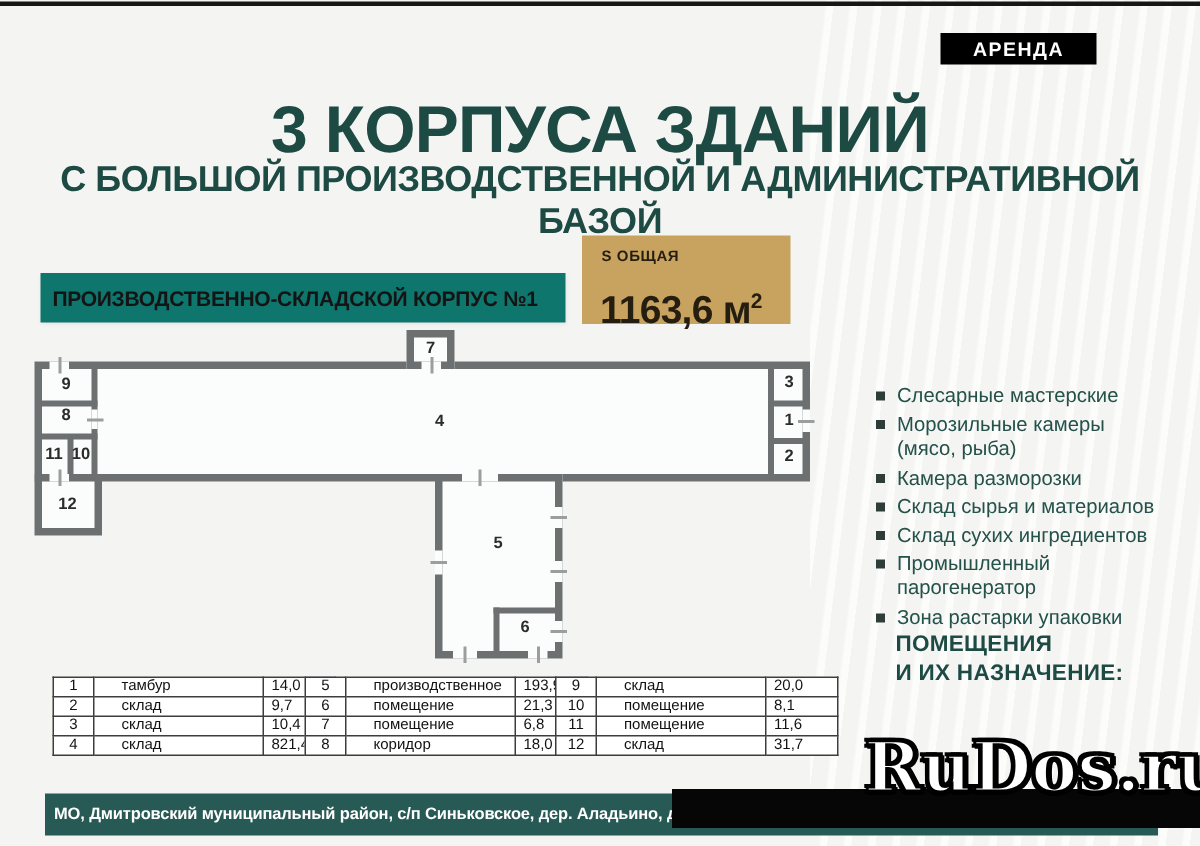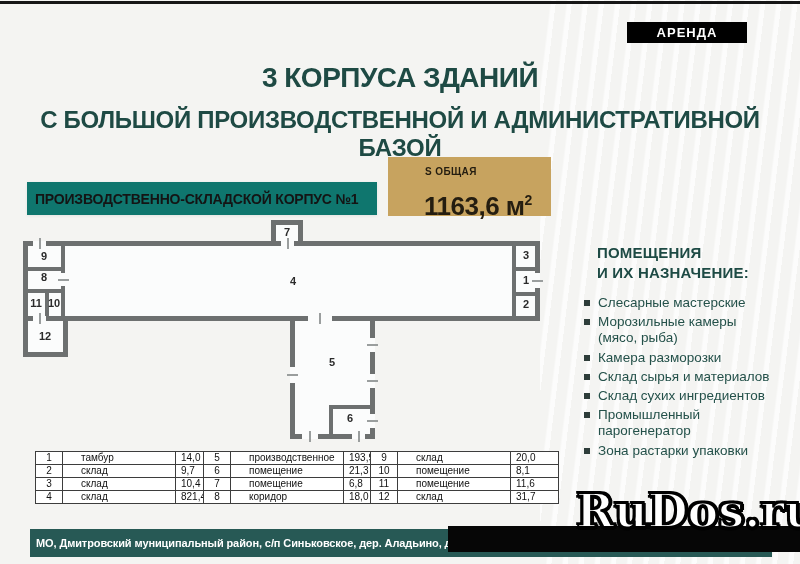--- a/index.html
+++ b/index.html
@@ -10,35 +10,35 @@
   }
   .abs{position:absolute;}
   
   #texture{
     position:absolute;right:0;top:0;width:260px;height:564px;pointer-events:none;
     background:repeating-linear-gradient(97deg,rgba(255,255,255,0) 0 10px,rgba(255,255,255,.75) 12px 16px);
   }
   #top-line{left:0;top:1px;width:800px;height:3px;background:#161616;}
   
   #rent-badge{
-    left:627px;top:22px;width:120px;height:21px;background:#000;
+    left:627px;top:22px;width:104px;height:21px;background:#000;
     color:#fff;font-size:13px;font-weight:bold;letter-spacing:1px;
     display:flex;align-items:center;justify-content:center;
   }
   
   #title{left:0;top:62px;width:800px;text-align:center;
-    font-size:28px;font-weight:bold;color:#1e4a44;letter-spacing:-.5px;}
+    font-size:44px;font-weight:bold;color:#1e4a44;letter-spacing:-.5px;}
   #subtitle{left:0;top:106px;width:800px;text-align:center;
     font-size:24px;font-weight:bold;color:#1e4a44;letter-spacing:-.3px;}
   
   #building-bar{left:27px;top:182px;width:350px;height:33px;background:#0f766e;
     box-shadow:0 1px 3px rgba(0,0,0,.07);display:flex;align-items:center;}
   #building-bar span{padding-left:8px;font-size:14px;font-weight:bold;color:#141414;letter-spacing:-.2px;}
   
-  #area-badge{left:388px;top:157px;width:139px;height:59px;background:#c7a35f;color:#241d10;padding-left:24px;}
+  #area-badge{left:388px;top:157px;width:139px;height:59px;background:#c7a35f;color:#241d10;}
   #area-caption{margin:9px 0 0 13px;font-size:10px;font-weight:bold;letter-spacing:.4px;}
   #area-value{margin:16px 0 0 12px;font-size:26px;font-weight:bold;letter-spacing:-.5px;line-height:1;}
   #area-value sup{font-size:14px;}
   
   .roombox{position:absolute;background:#fbfcfc;border:5px solid #6d7070;box-sizing:border-box;z-index:1;}
   .wall{position:absolute;background:#6d7070;z-index:3;}
   .door{position:absolute;background:#fbfcfc;z-index:5;}
   .door-h::after{content:"";position:absolute;left:50%;top:-3px;height:11px;width:2px;background:#9a9e9e;transform:translateX(-50%);}
   .door-v::after{content:"";position:absolute;top:50%;left:-3px;width:11px;height:2px;background:#9a9e9e;transform:translateY(-50%);}
   .rlabel{position:absolute;width:22px;text-align:center;font-size:11px;font-weight:bold;color:#2b2b2b;z-index:6;}
@@ -131,54 +131,54 @@
     <span class="rlabel" id="rl6">6</span>
     <span class="rlabel" id="rl7">7</span>
     <span class="rlabel" id="rl8">8</span>
     <span class="rlabel" id="rl9">9</span>
     <span class="rlabel" id="rl10">10</span>
     <span class="rlabel" id="rl11">11</span>
     <span class="rlabel" id="rl12">12</span>
   </div>
 
   <div id="legend" class="abs">
+    <div id="legend-items">
+      <div class="li">
+          <span class="sq"></span>
+          <span class="t">Слесарные мастерские</span>
+        </div>
+      <div class="li">
+          <span class="sq"></span>
+          <span class="t">Морозильные камеры (мясо, рыба)</span>
+        </div>
+      <div class="li">
+          <span class="sq"></span>
+          <span class="t">Камера разморозки</span>
+        </div>
+      <div class="li">
+          <span class="sq"></span>
+          <span class="t">Склад сырья и материалов</span>
+        </div>
+      <div class="li">
+          <span class="sq"></span>
+          <span class="t">Склад сухих ингредиентов</span>
+        </div>
+      <div class="li">
+          <span class="sq"></span>
+          <span class="t">Промышленный парогенератор</span>
+        </div>
+      <div class="li">
+          <span class="sq"></span>
+          <span class="t">Зона растарки упаковки</span>
+        </div>
+    </div>
     <div id="legend-title">
       <div>ПОМЕЩЕНИЯ</div>
       <div>И ИХ НАЗНАЧЕНИЕ:</div>
     </div>
-    <div id="legend-items">
-      <div class="li">
-          <span class="sq"></span>
-          <span class="t">Слесарные мастерские</span>
-        </div>
-      <div class="li">
-          <span class="sq"></span>
-          <span class="t">Морозильные камеры (мясо, рыба)</span>
-        </div>
-      <div class="li">
-          <span class="sq"></span>
-          <span class="t">Камера разморозки</span>
-        </div>
-      <div class="li">
-          <span class="sq"></span>
-          <span class="t">Склад сырья и материалов</span>
-        </div>
-      <div class="li">
-          <span class="sq"></span>
-          <span class="t">Склад сухих ингредиентов</span>
-        </div>
-      <div class="li">
-          <span class="sq"></span>
-          <span class="t">Промышленный парогенератор</span>
-        </div>
-      <div class="li">
-          <span class="sq"></span>
-          <span class="t">Зона растарки упаковки</span>
-        </div>
-    </div>
   </div>
 
   <table class="rtable" id="t1">
       <tbody>
     <tr>
           <td class="c-num">1</td>
           <td class="c-name">тамбур</td>
           <td class="c-area">14,0</td>
         </tr>
     <tr>

